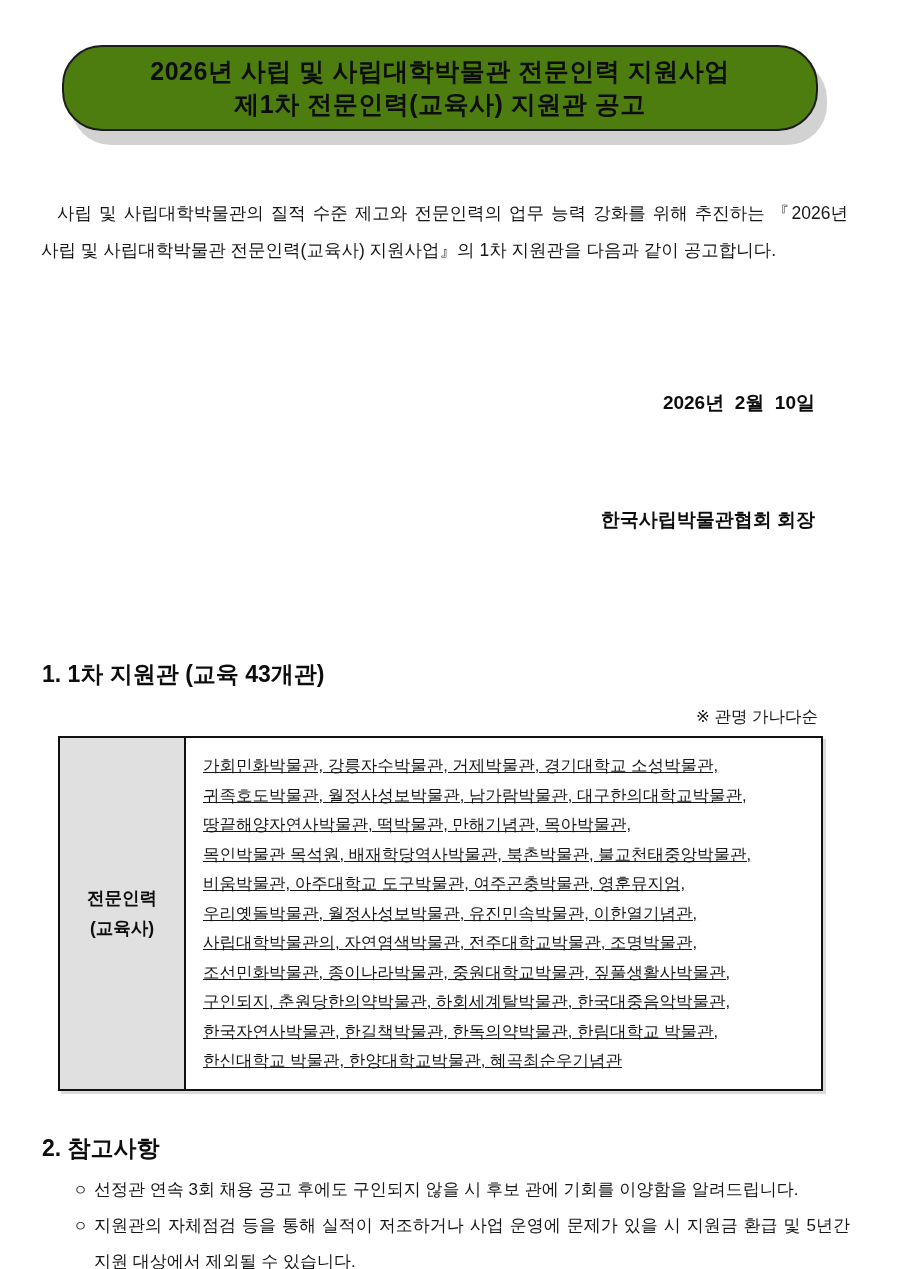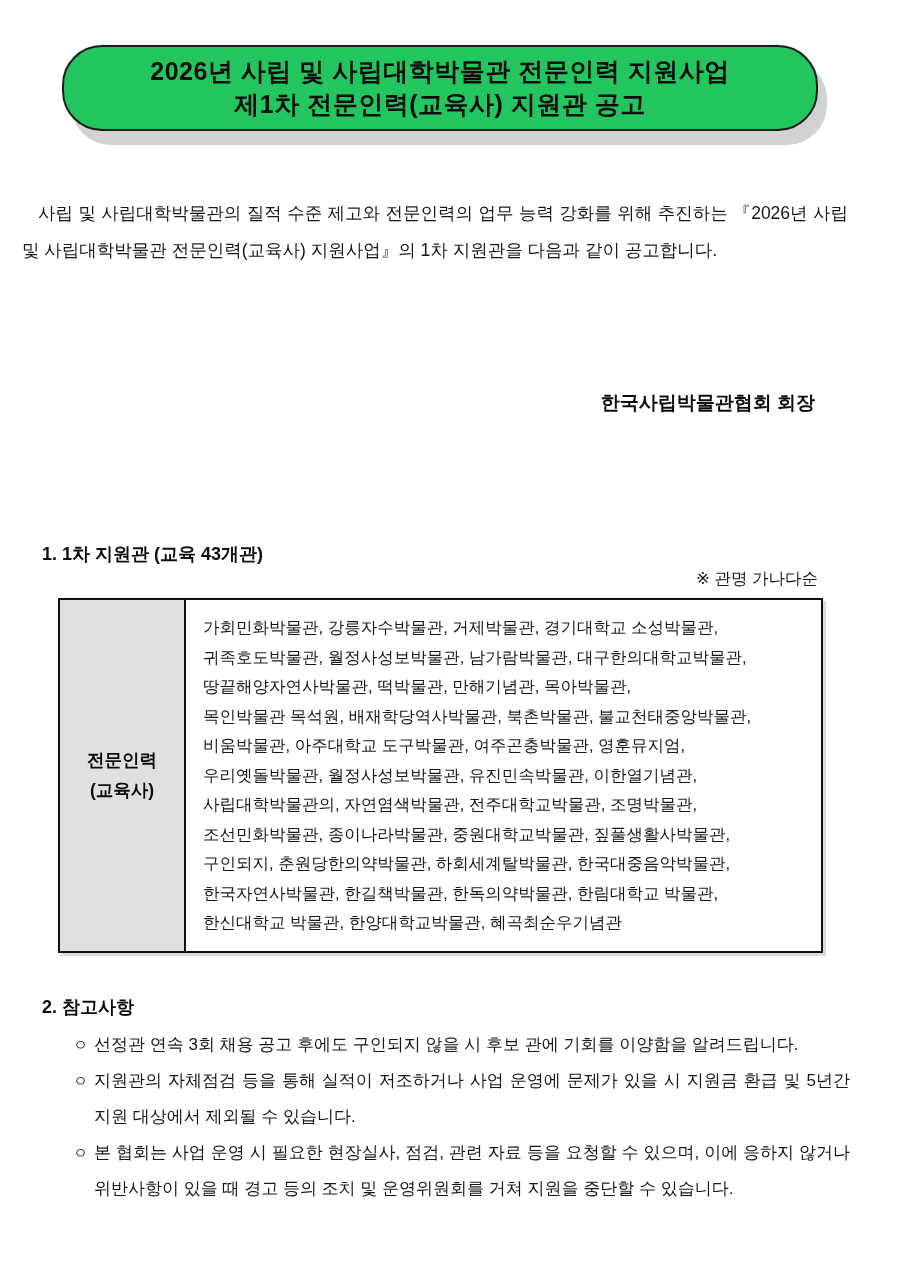--- a/index.html
+++ b/index.html
@@ -18,40 +18,40 @@
     word-break: keep-all;
   }
 
   
   .title-box {
     margin: 45px 0 0 62px;
     width: 756px;
     min-height: 80px;
     border: 2.5px solid #1c1c1c;
     border-radius: 40px;
-    background: #22c55e;
+    background: #4d7c0f;
     box-shadow: 9px 14px 0 var(--title-shadow, #d2d2d2);
     display: flex;
     flex-direction: column;
     justify-content: center;
     align-items: center;
     text-align: center;
     padding: 8px 18px;
   }
   .title-box .t-line {
     font-size: 25px;
     font-weight: bold;
     line-height: 33px;
     letter-spacing: 0.5px;
     color: #0d0d0d;
   }
 
   
   .intro {
-    margin: 64px 52px 0 22px;
+    margin: 64px 52px 0 41px;
     font-size: 17.5px;
     line-height: 37px;
     text-align: justify;
     text-indent: 16px;
     color: #161616;
   }
 
   
   .date-block {
     margin: 36px 85px 0 0;
@@ -59,26 +59,26 @@
     font-weight: bold;
     font-size: 19px;
     line-height: 39px;
     white-space: pre-wrap;
     color: #0d0d0d;
   }
 
   
   .sec-heading {
     margin: 42px 8px 0 42px;
-    font-size: 18px;
+    font-size: 23px;
     font-weight: bold;
     color: #0d0d0d;
   }
   .sort-note {
-    margin: 2px 82px 8px 0;
+    margin: 16px 82px 8px 0;
     text-align: right;
     font-size: 16.5px;
     color: #161616;
   }
 
   
   .museum-table {
     margin-left: 58px;
     width: 765px;
     border-collapse: collapse;
@@ -99,20 +99,21 @@
   }
   .museum-table td {
     padding: 13px 10px 13px 17px;
     background: #ffffff;
   }
   .museum-table td .m-line {
     font-size: 16.5px;
     line-height: 29.5px;
     white-space: pre-wrap;
     color: #161616;
+    text-decoration: underline;
   }
 
   
   .bullets {
     margin: 8px 50px 0 73px;
   }
   .bullet {
     display: flex;
     align-items: flex-start;
     font-size: 17px;
@@ -136,20 +137,21 @@
 <div class="page">
 
   <div class="title-box">
     <div class="t-line">2026년 사립 및 사립대학박물관 전문인력 지원사업</div>
     <div class="t-line">제1차 전문인력(교육사) 지원관 공고</div>
   </div>
 
   <p class="intro">사립 및 사립대학박물관의 질적 수준 제고와 전문인력의 업무 능력 강화를 위해 추진하는 『2026년 사립 및 사립대학박물관 전문인력(교육사) 지원사업』의 1차 지원관을 다음과 같이 공고합니다.</p>
 
   <div class="date-block">
+    <div>2026년  2월  10일</div>
     <div>한국사립박물관협회 회장</div>
   </div>
 
   <h2 class="sec-heading">1. 1차 지원관 (교육 43개관)</h2>
   <div class="sort-note">※ 관명 가나다순</div>
 
   <table class="museum-table">
     <tbody>
       <tr>
         <th>

